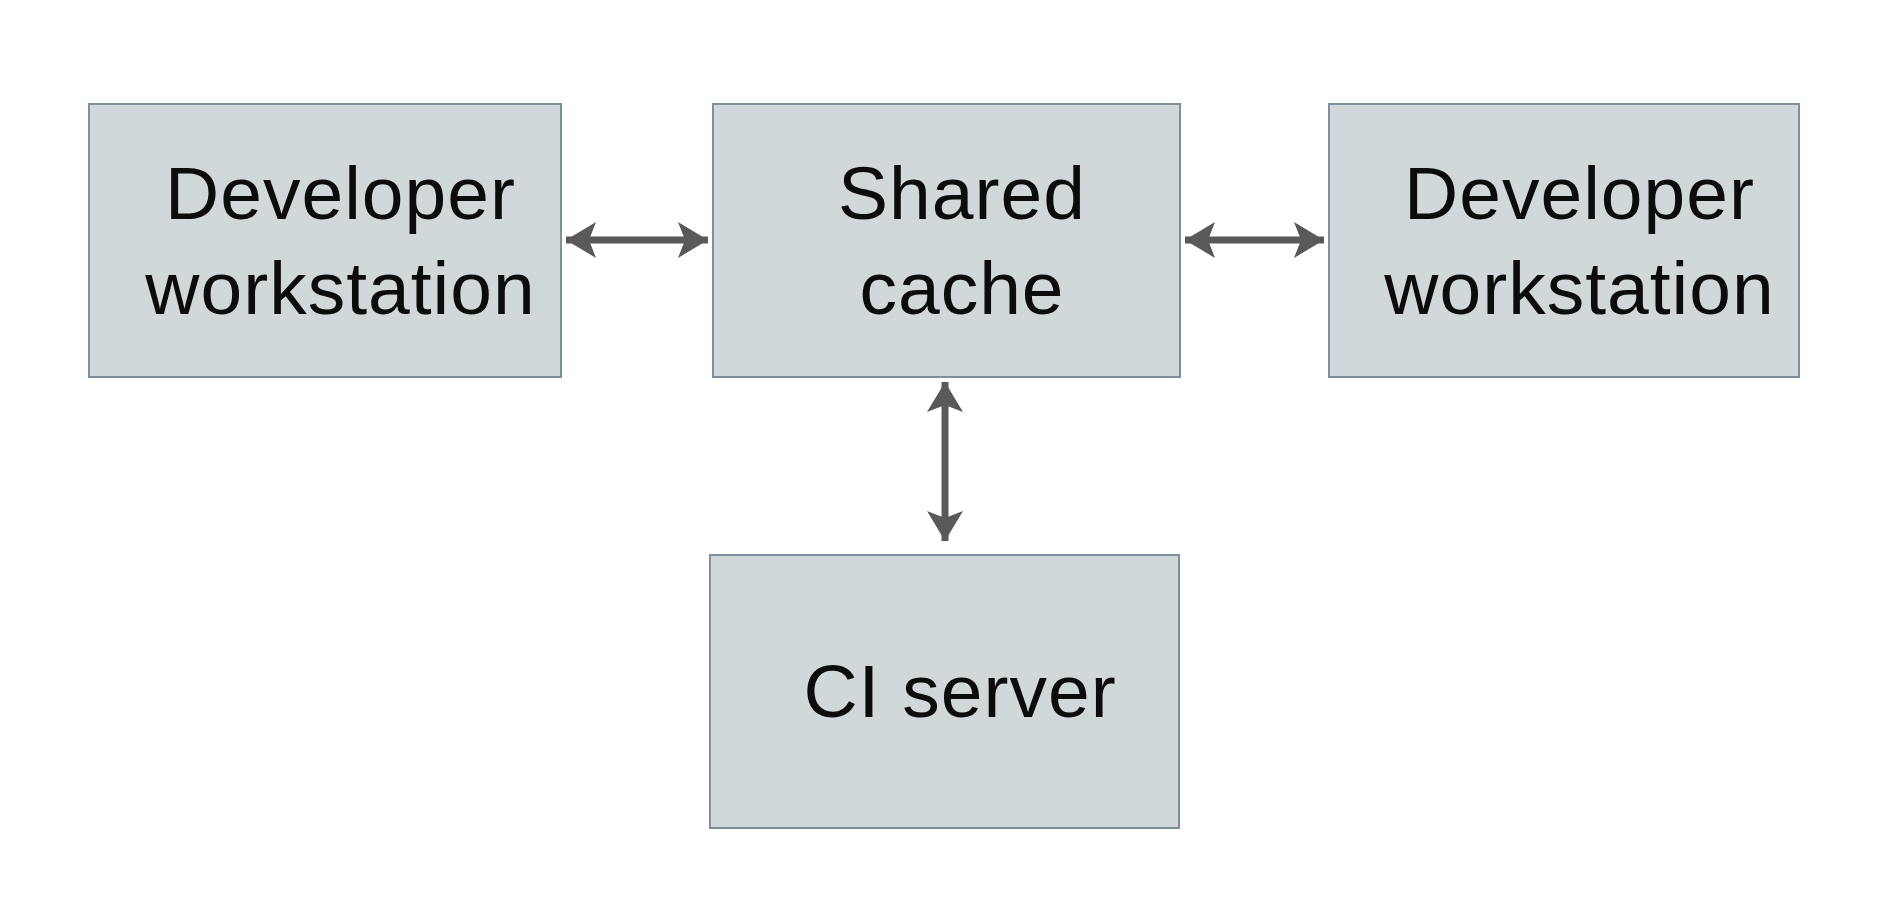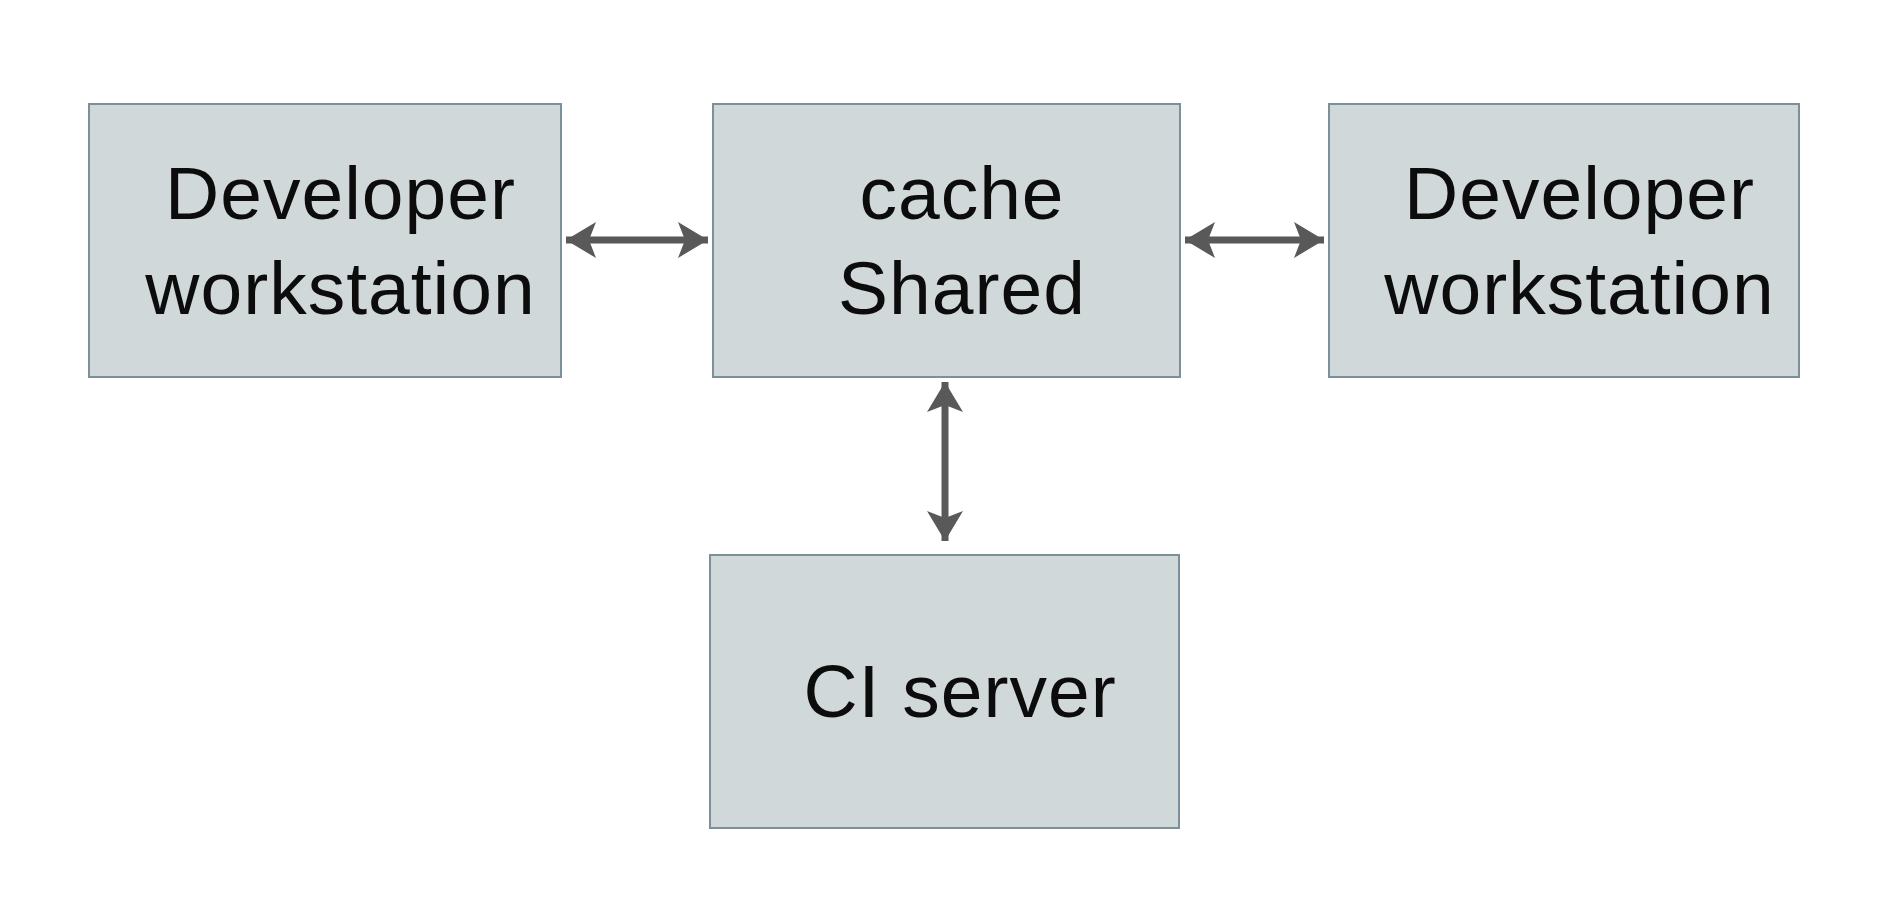--- a/index.html
+++ b/index.html
@@ -60,22 +60,22 @@
     <line x1="1185" y1="240" x2="1324" y2="240" stroke="#595959" stroke-width="7" marker-start="url(#ah)" marker-end="url(#ah)"></line>
     <line x1="945" y1="382" x2="945" y2="541" stroke="#595959" stroke-width="7" marker-start="url(#ah)" marker-end="url(#ah)"></line>
   </svg>
 
   <div class="node node-dev-left">
     <span class="line">Developer</span>
     <span class="line">workstation</span>
   </div>
 
   <div class="node node-shared">
+    <span class="line">Shared</span>
     <span class="line">cache</span>
-    <span class="line">Shared</span>
   </div>
 
   <div class="node node-dev-right">
     <span class="line">Developer</span>
     <span class="line">workstation</span>
   </div>
 
   <div class="node node-ci">
     <span class="line">CI server</span>
   </div>

